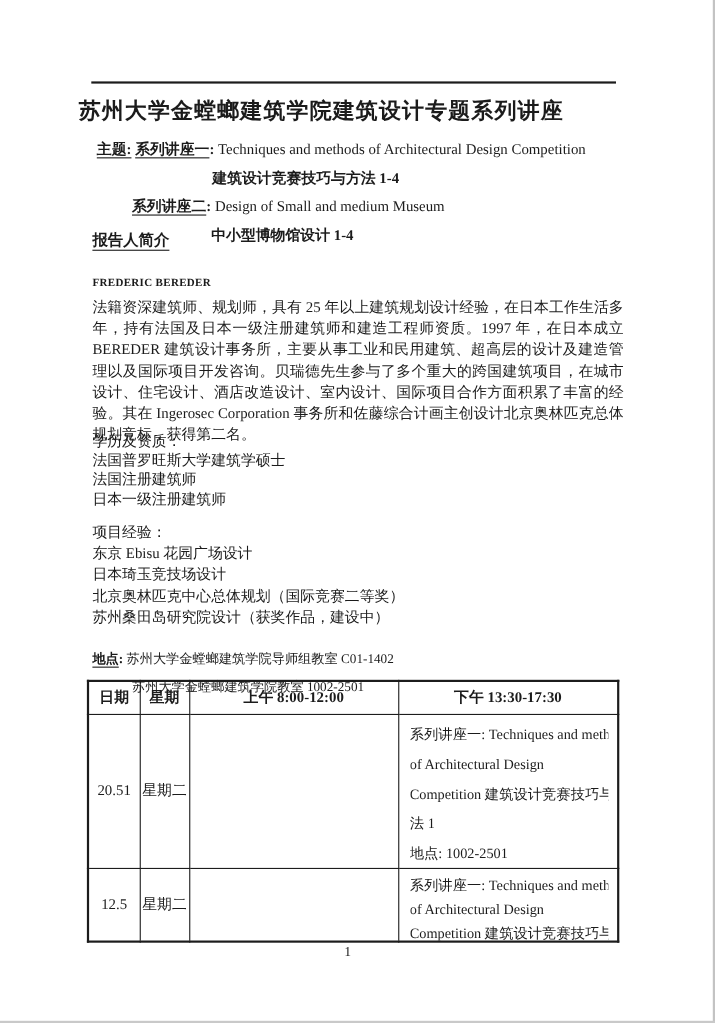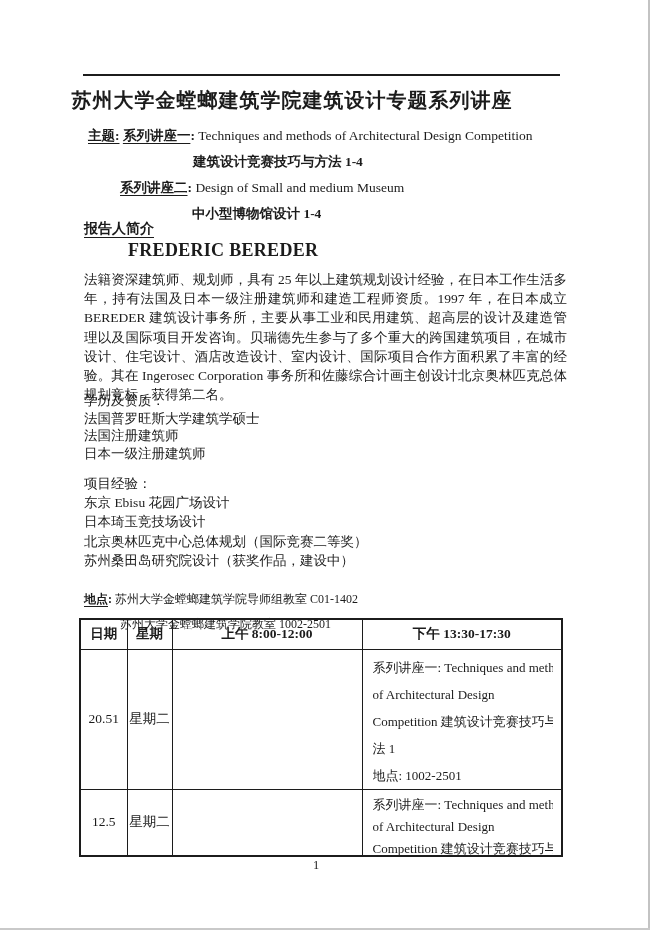--- a/index.html
+++ b/index.html
@@ -24,23 +24,23 @@
 
   .u  { text-decoration:underline; text-underline-offset:3px; text-decoration-thickness:1px; }
   .b  { font-weight:bold; }
 
   .topic { position:absolute; top:127px; left:88px; font-size:13.5px; }
   .t-line { height:26px; line-height:17px; white-space:nowrap; }
   .ind-en2 { padding-left:32px; }
   .ind-zh1 { padding-left:105px; }
   .ind-zh2 { padding-left:104px; }
 
-  .speaker-heading { position:absolute; top:220px; left:84px; font-size:14px; font-weight:bold;
+  .speaker-heading { position:absolute; top:210px; left:84px; font-size:14px; font-weight:bold;
     text-decoration:underline; text-underline-offset:4px; }
-  .speaker-name { position:absolute; top:240px; left:84px; font-size:18px; font-weight:bold; letter-spacing:0.3px;margin-left:44px; }
+  .speaker-name { position:absolute; top:252px; left:84px; font-size:10px; font-weight:bold; letter-spacing:0.3px; }
 
   .bio {
     position:absolute; top:270px; left:84px; width:483px;
     font-size:13.5px; line-height:19.2px; text-align:justify;
   }
 
   .plain-list { position:absolute; left:84px; font-size:13.5px; }
   .edu  { top:392px; }
   .edu div  { line-height:17.5px; }
   .proj { top:474px; }

